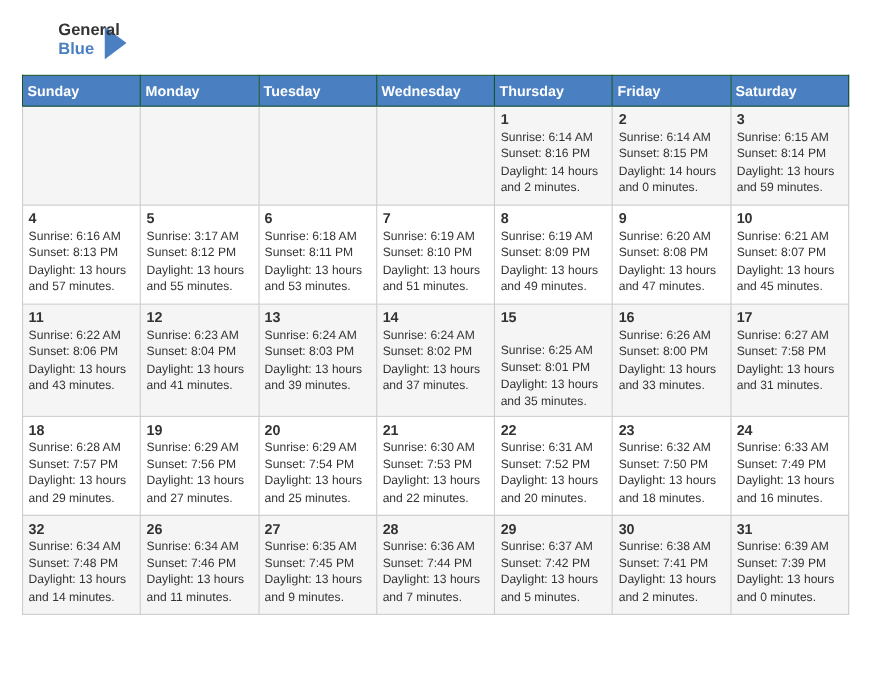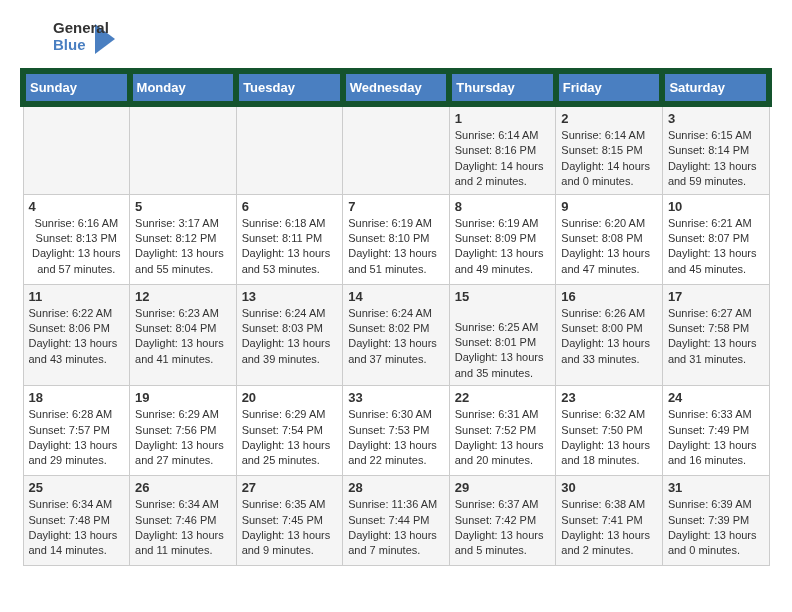--- a/index.html
+++ b/index.html
@@ -38,21 +38,21 @@
       width: 100%;
       border-collapse: collapse;
       table-layout: fixed;
     }
     thead tr th {
       background-color: #4a7fc1;
       color: #fff;
       padding: 6px 4px;
       font-size: 13px;
       font-weight: bold;
-      border: 6px solid #14532d;
+      border: 1px solid #14532d;
       text-align: left;
     }
     tbody tr td {
       border: 1px solid #ccc;
       vertical-align: top;
       padding: 4px 5px;
       font-size: 11px;
       color: #333;
       height: 90px;
     }
@@ -130,21 +130,21 @@
           <span class="day-number">3</span>
           <div class="day-info" style="white-space: pre-line;">Sunrise: 6:15 AM
 Sunset: 8:14 PM
 Daylight: 13 hours
 and 59 minutes.</div>
         </td>
       </tr>
       <tr>
         <td>
           <span class="day-number">4</span>
-          <div class="day-info" style="white-space: pre-line; text-align: center;">Sunrise: 6:16 AM
+          <div class="day-info" style="white-space: pre-line;">Sunrise: 6:16 AM
 Sunset: 8:13 PM
 Daylight: 13 hours
 and 57 minutes.</div>
         </td>
         <td>
           <span class="day-number">5</span>
           <div class="day-info" style="white-space: pre-line;">Sunrise: 3:17 AM
 Sunset: 8:12 PM
 Daylight: 13 hours
 and 55 minutes.</div>
@@ -252,21 +252,21 @@
 and 27 minutes.</div>
         </td>
         <td>
           <span class="day-number">20</span>
           <div class="day-info" style="white-space: pre-line;">Sunrise: 6:29 AM
 Sunset: 7:54 PM
 Daylight: 13 hours
 and 25 minutes.</div>
         </td>
         <td>
-          <span class="day-number">33</span>
+          <span class="day-number">21</span>
           <div class="day-info" style="white-space: pre-line;">Sunrise: 6:30 AM
 Sunset: 7:53 PM
 Daylight: 13 hours
 and 22 minutes.</div>
         </td>
         <td>
           <span class="day-number">22</span>
           <div class="day-info" style="white-space: pre-line;">Sunrise: 6:31 AM
 Sunset: 7:52 PM
 Daylight: 13 hours
@@ -282,21 +282,21 @@
         <td>
           <span class="day-number">24</span>
           <div class="day-info" style="white-space: pre-line;">Sunrise: 6:33 AM
 Sunset: 7:49 PM
 Daylight: 13 hours
 and 16 minutes.</div>
         </td>
       </tr>
       <tr>
         <td>
-          <span class="day-number">25</span>
+          <span class="day-number">32</span>
           <div class="day-info" style="white-space: pre-line;">Sunrise: 6:34 AM
 Sunset: 7:48 PM
 Daylight: 13 hours
 and 14 minutes.</div>
         </td>
         <td>
           <span class="day-number">26</span>
           <div class="day-info" style="white-space: pre-line;">Sunrise: 6:34 AM
 Sunset: 7:46 PM
 Daylight: 13 hours
@@ -304,21 +304,21 @@
         </td>
         <td>
           <span class="day-number">27</span>
           <div class="day-info" style="white-space: pre-line;">Sunrise: 6:35 AM
 Sunset: 7:45 PM
 Daylight: 13 hours
 and 9 minutes.</div>
         </td>
         <td>
           <span class="day-number">28</span>
-          <div class="day-info" style="white-space: pre-line;">Sunrise: 11:36 AM
+          <div class="day-info" style="white-space: pre-line;">Sunrise: 6:36 AM
 Sunset: 7:44 PM
 Daylight: 13 hours
 and 7 minutes.</div>
         </td>
         <td>
           <span class="day-number">29</span>
           <div class="day-info" style="white-space: pre-line;">Sunrise: 6:37 AM
 Sunset: 7:42 PM
 Daylight: 13 hours
 and 5 minutes.</div>

